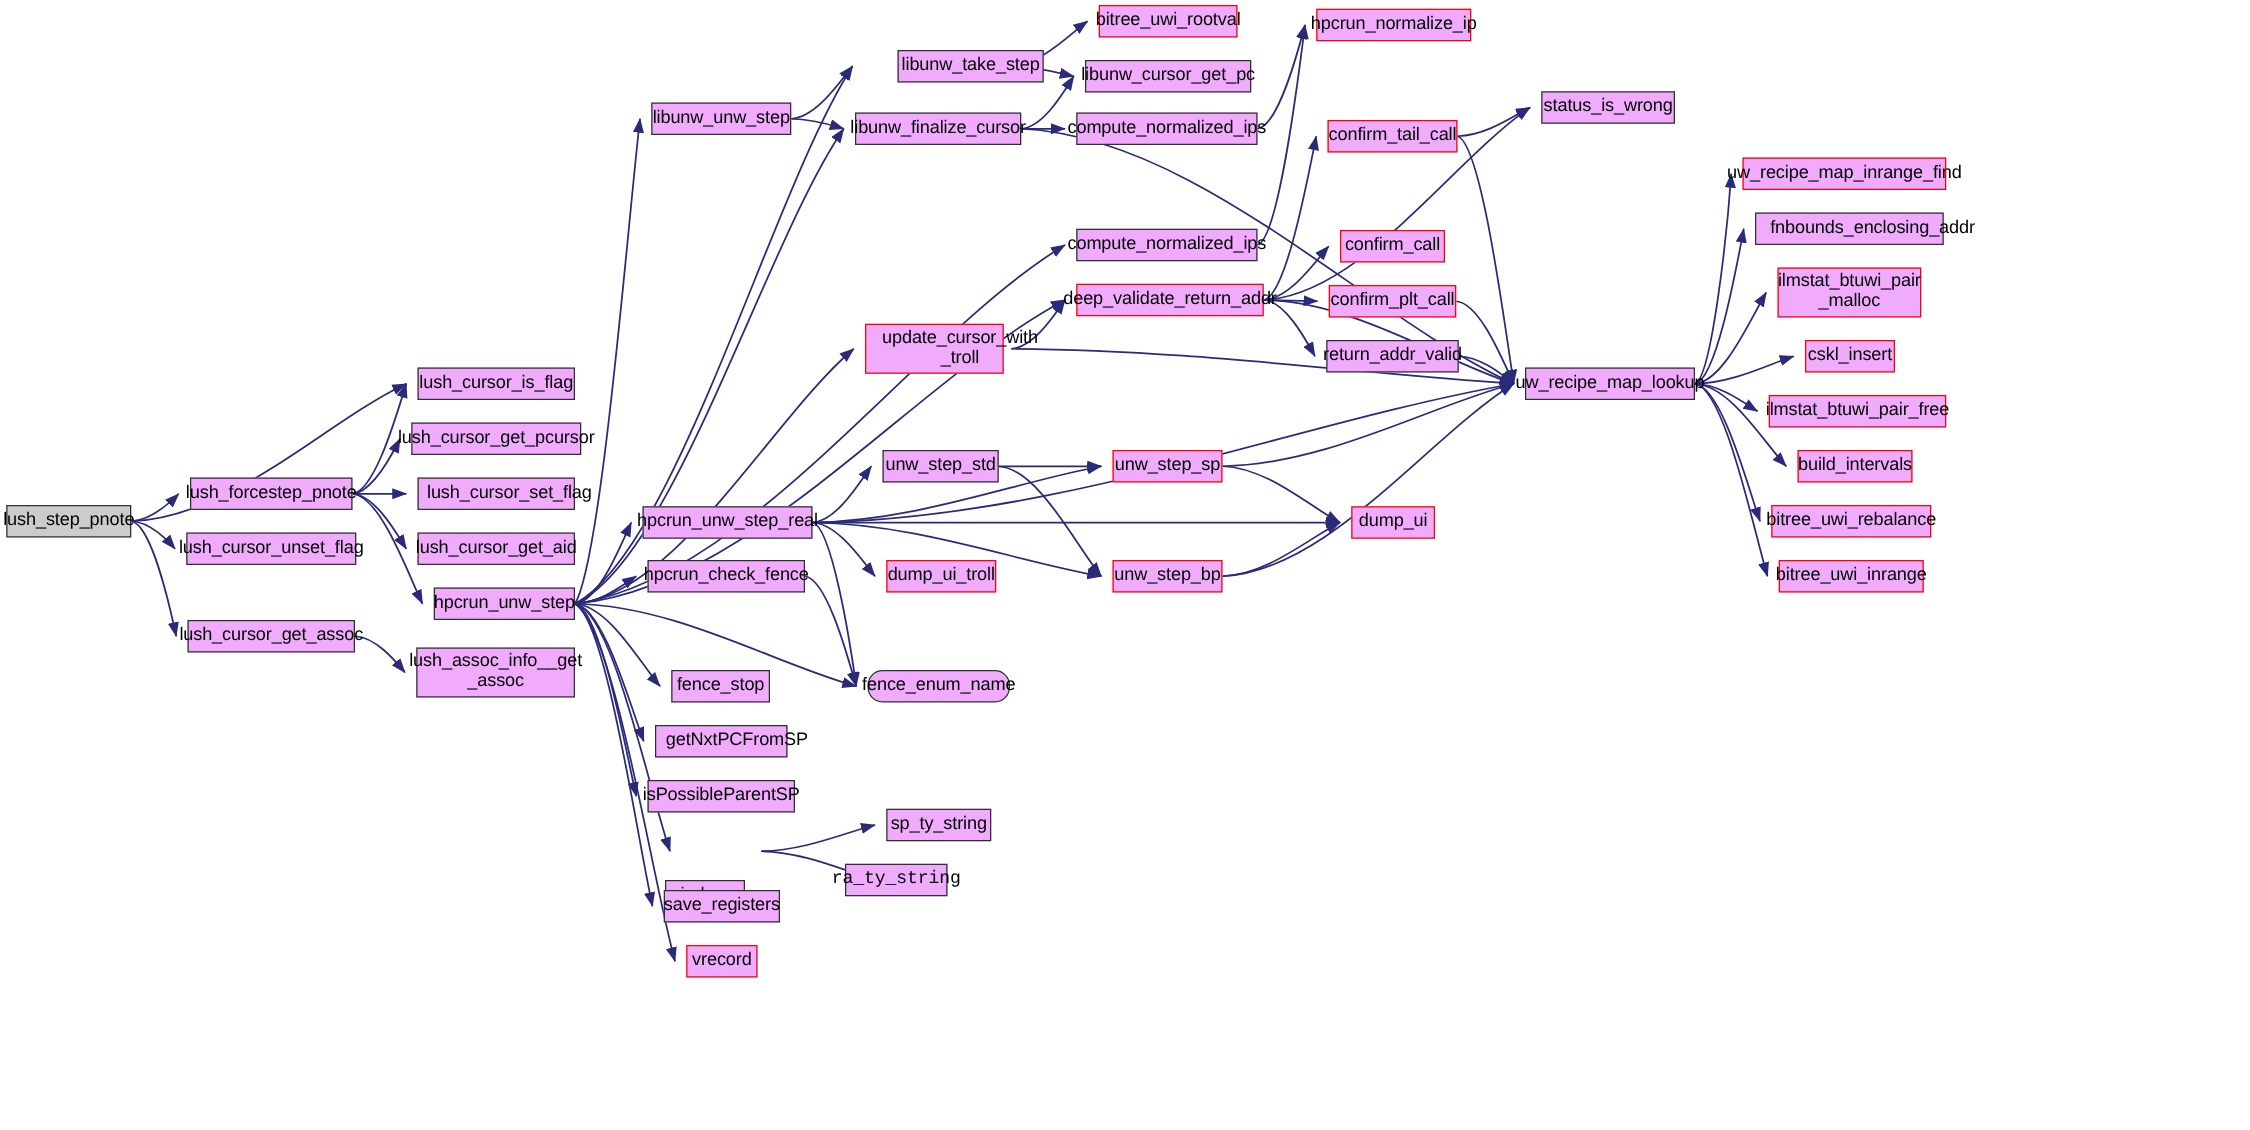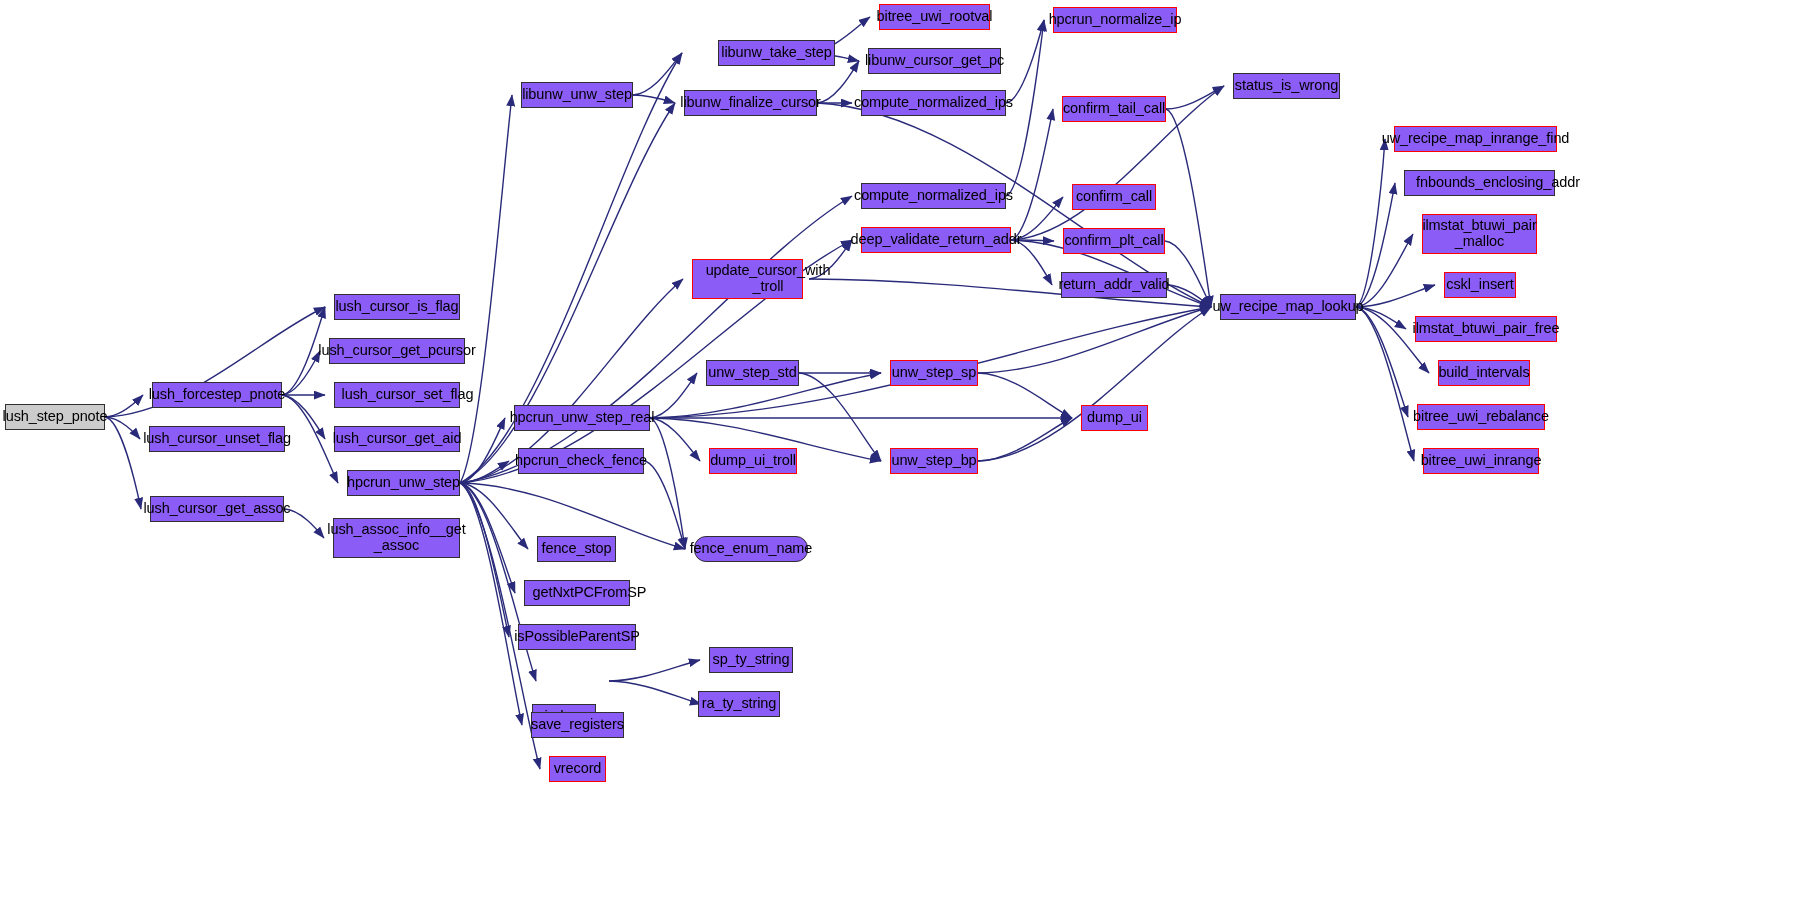--- a/index.html
+++ b/index.html
@@ -13,21 +13,21 @@
     overflow:hidden;
   }
   #edges{position:absolute;left:0;top:0;width:1800px;height:904px;pointer-events:none;}
   .node{
     position:absolute;
     box-sizing:border-box;
     display:flex;
     align-items:center;
     justify-content:center;
     text-align:center;
-    background:#8b5cf6;
+    background:#f0abfc;
     border:1px solid #303030;
     color:#000000;
     font-size:14.5px;
     line-height:1.08;
     letter-spacing:-0.1px;
     white-space:pre-line;
     padding:0 3px;
   }
   .node.red{border:1px solid #ff0000;}
   .node.root{background:#cccccc;border:1px solid #303030;}
@@ -158,16 +158,16 @@
     <div class="node red" style="left: 890px; top: 360px; width: 88px; height: 26px;">unw_step_sp</div>
     <div class="node red" style="left: 1081px; top: 405px; width: 67px; height: 26px;">dump_ui</div>
     <div class="node red" style="left: 709px; top: 448px; width: 88px; height: 26px;">dump_ui_troll</div>
     <div class="node red" style="left: 890px; top: 448px; width: 88px; height: 26px;">unw_step_bp</div>
     <div class="node" style="left: 537px; top: 536px; width: 79px; height: 26px;">fence_stop</div>
     <div class="node" style="left: 694px; top: 536px; width: 114px; height: 26px; border-radius: 12px;">fence_enum_name</div>
     <div class="node" style="left: 524px; top: 580px; width: 106px; height: 26px; padding-left: 28px;">getNxtPCFromSP</div>
     <div class="node" style="left: 518px; top: 624px; width: 118px; height: 26px;">isPossibleParentSP</div>
     <div class="node" style="left: 532px; top: 668px; width: 64px; height: 26px; margin-top: 36px;">ui_dump</div>
     <div class="node" style="left: 709px; top: 647px; width: 84px; height: 26px;">sp_ty_string</div>
-    <div class="node" style="left: 698px; top: 691px; width: 82px; height: 26px;">ra_ty_string</div>
+    <div class="node" style="left: 676px; top: 691px; width: 82px; height: 26px; font-family: Liberation Mono, monospace;">ra_ty_string</div>
     <div class="node" style="left: 531px; top: 712px; width: 93px; height: 26px;">save_registers</div>
     <div class="node red" style="left: 549px; top: 756px; width: 57px; height: 26px;">vrecord</div>
   </div>
 
 </body></html>

